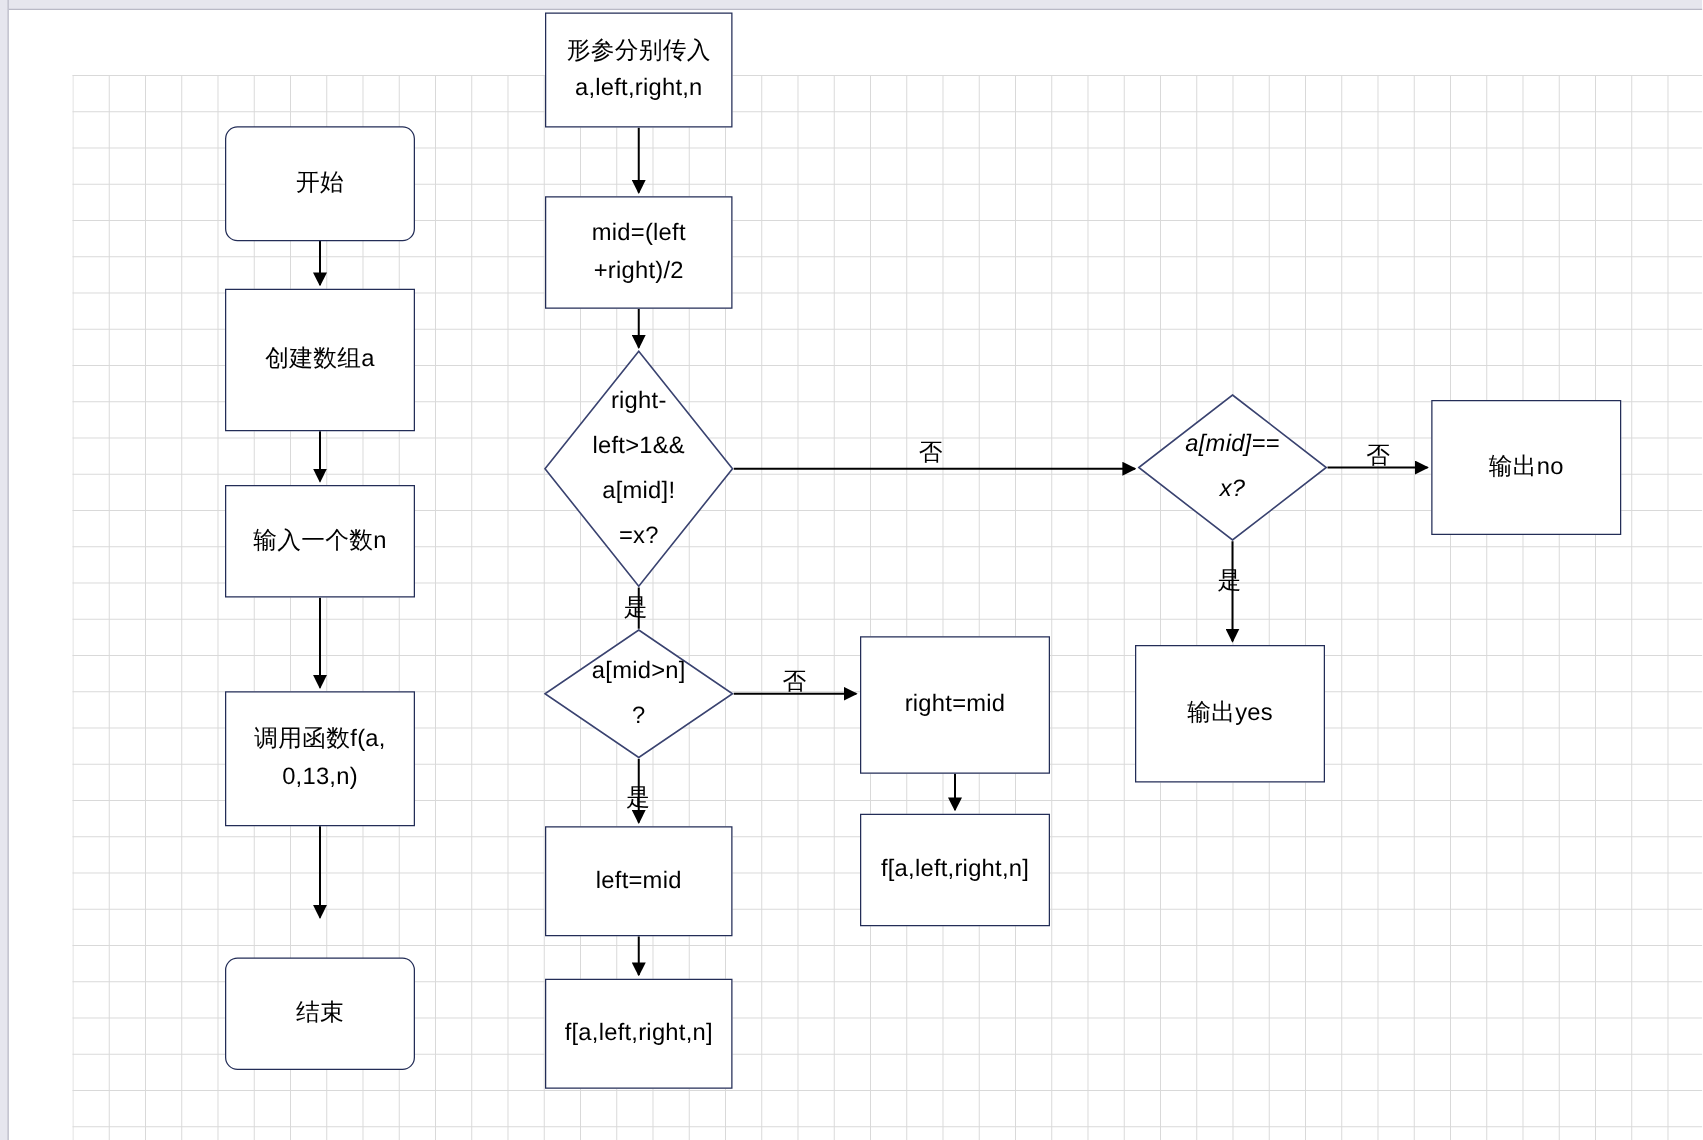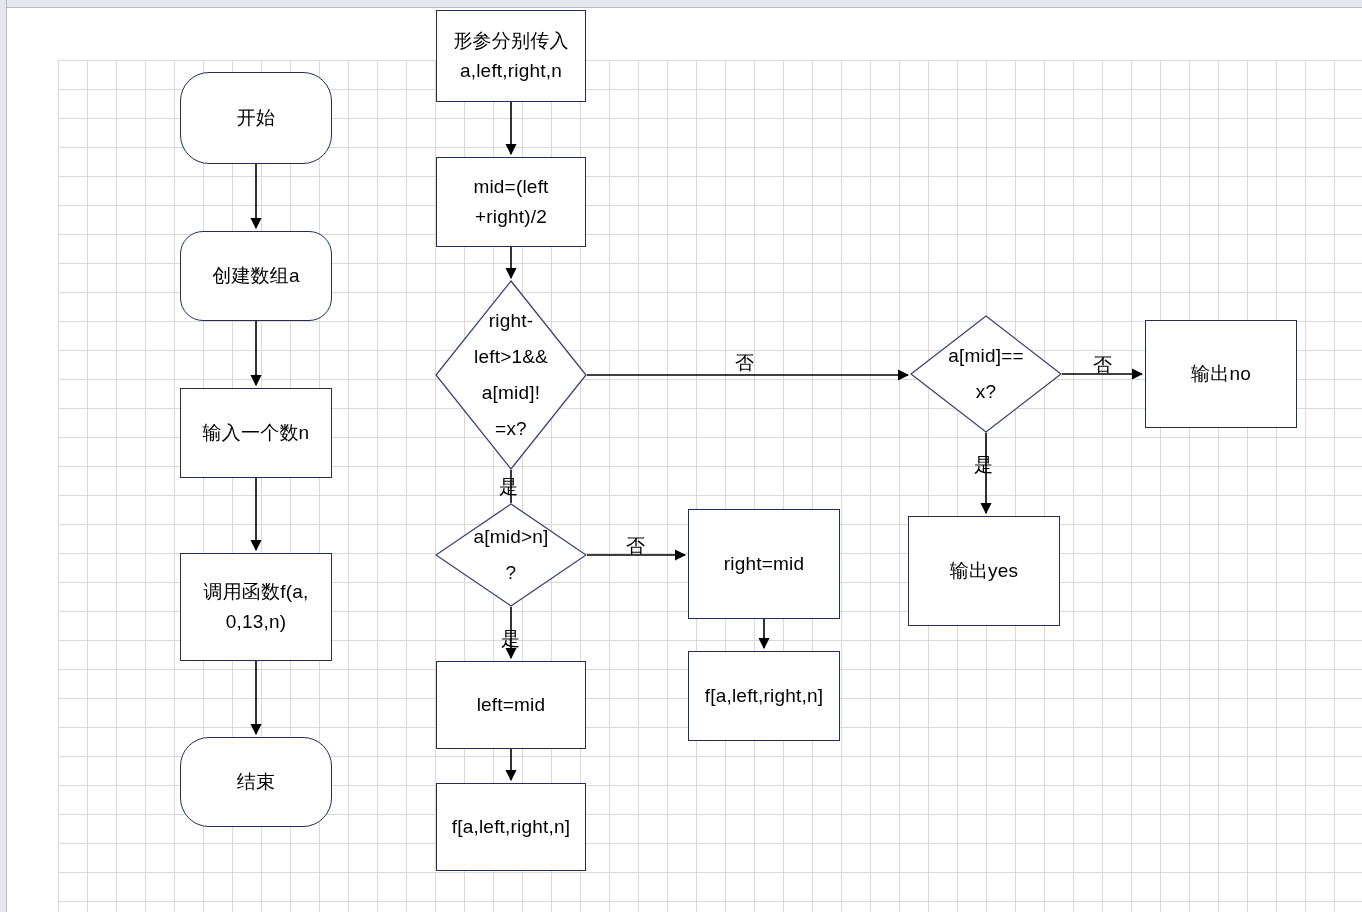--- a/index.html
+++ b/index.html
@@ -61,21 +61,22 @@
     align-items: center;
     justify-content: center;
     text-align: center;
     color: #000000;
     font-size: 19px;
     line-height: 30px;
     white-space: pre-line;
     letter-spacing: 0.2px;
   }
   .node.rounded {
-    border-radius: 29px;
+    border-radius: 10px;
+    margin-top: 29px;
   }
   .diamond-wrap {
     position: absolute;
   }
   .diamond-text {
     position: absolute;
     left: 0; top: 0;
     width: 100%;
     height: 100%;
     display: flex;
@@ -136,21 +137,21 @@
       <line x1="986" y1="433" x2="986" y2="513"></line>
     </g>
 
     <g stroke="#000000" stroke-width="1.6" fill="none">
       <line x1="511" y1="470" x2="511" y2="503"></line>
     </g>
   </svg>
 
   <div class="node rounded" style="left:180px;top:72px;width:152px;height:92px;">开始</div>
 
-  <div class="node" style="left:180px;top:231px;width:152px;height:90px;border-radius:23px;">创建数组a</div>
+  <div class="node" style="left:180px;top:231px;width:152px;height:114px;">创建数组a</div>
 
   <div class="node" style="left:180px;top:388px;width:152px;height:90px;">输入一个数n</div>
 
   <div class="node" style="left:180px;top:553px;width:152px;height:108px;">调用函数f(a,
 0,13,n)</div>
 
   <div class="node rounded" style="left:180px;top:737px;width:152px;height:90px;">结束</div>
 
   <div class="node" style="left:436px;top:10px;width:150px;height:92px;">形参分别传入
 a,left,right,n</div>
@@ -177,21 +178,21 @@
   </div>
 
   <div class="node" style="left:436px;top:661px;width:150px;height:88px;">left=mid</div>
 
   <div class="node" style="left:436px;top:783px;width:150px;height:88px;">f[a,left,right,n]</div>
 
   <div class="node" style="left:688px;top:509px;width:152px;height:110px;">right=mid</div>
 
   <div class="node" style="left:688px;top:651px;width:152px;height:90px;">f[a,left,right,n]</div>
 
-  <div class="diamond-wrap" style="left:910px;top:315px;width:152px;height:118px;">
+  <div class="diamond-wrap" style="left:910px;top:315px;width:152px;height:118px;font-style:italic;">
     <svg width="152" height="118" viewBox="0 0 152 118">
       <polygon points="76,1 151,59 76,117 1,59" fill="#ffffff" stroke="#3a4370" stroke-width="1.3"></polygon>
     </svg>
     <div class="diamond-text">a[mid]==
 x?</div>
   </div>
 
   <div class="node" style="left:1145px;top:320px;width:152px;height:108px;">输出no</div>
 
   <div class="node" style="left:908px;top:516px;width:152px;height:110px;">输出yes</div>

